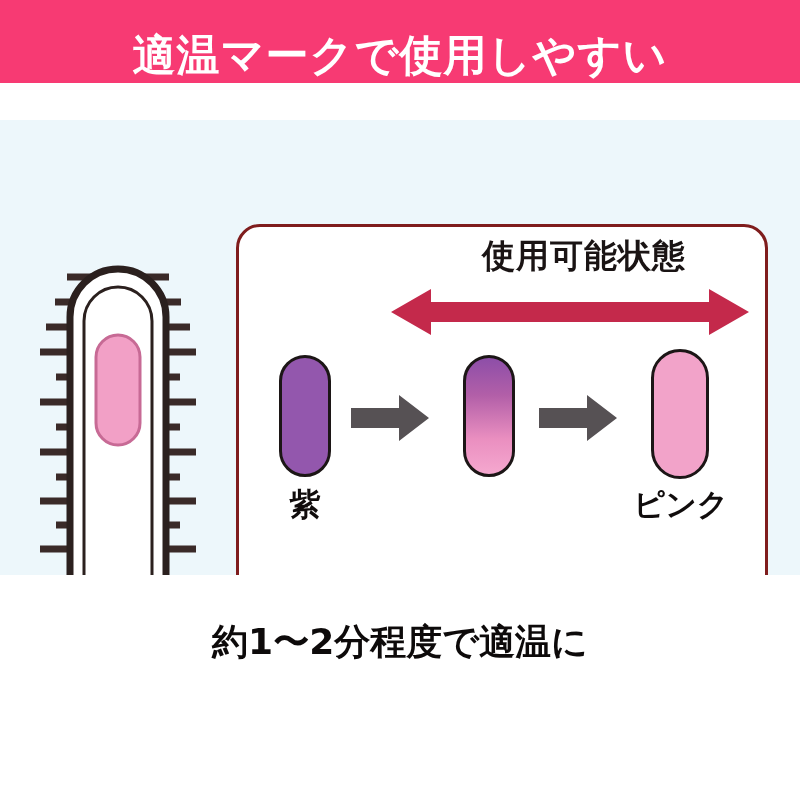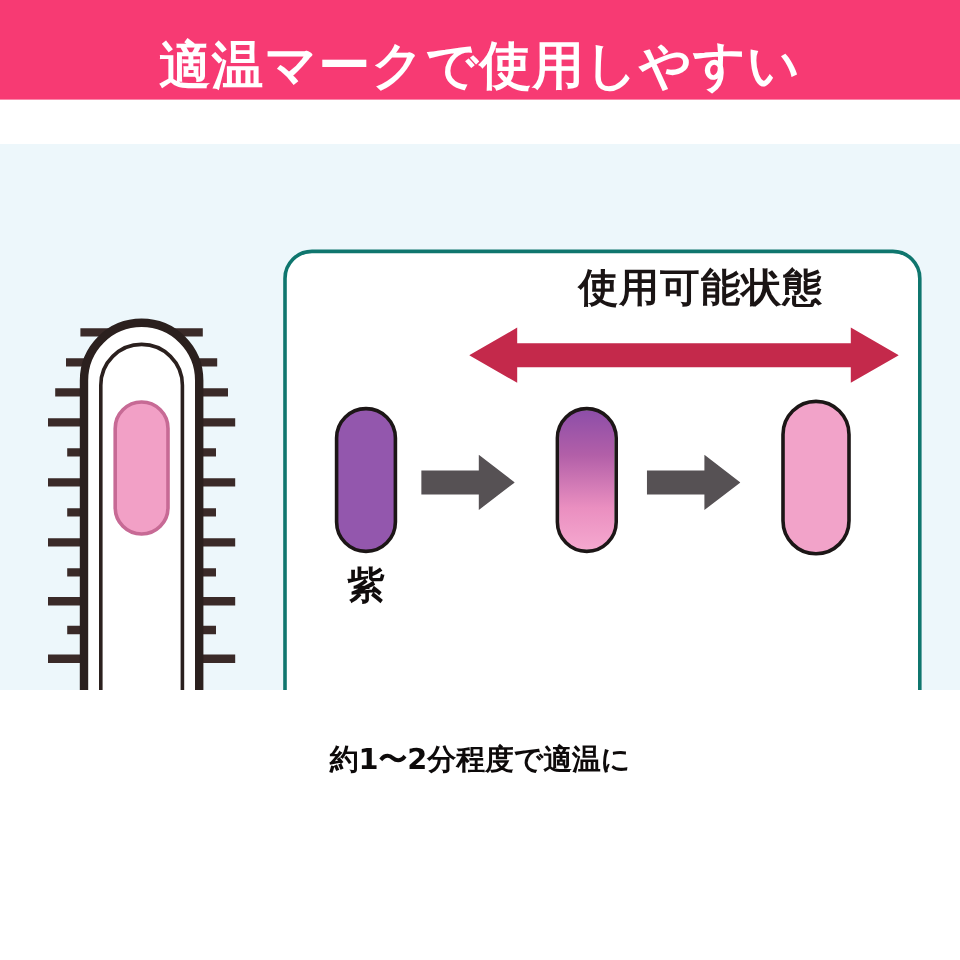--- a/index.html
+++ b/index.html
@@ -55,25 +55,25 @@
     left: 18px;
     top: 85px;
     width: 200px;
     height: 400px;
   }
 
   
   #temp-card {
     position: absolute;
     left: 236px;
-    top: 88px;
+    top: 104px;
     width: 532px;
     height: 424px;
     background: #ffffff;
-    border: 3px solid #0f766e;
+    border: 3px solid #7f1d1d;
     border-radius: 24px;
     box-sizing: border-box;
   }
 
   #usable-state-label {
     position: absolute;
     left: 180px;
     top: 12px;
     width: 330px;
     text-align: center;
@@ -124,21 +124,21 @@
   #gray-arrow-2 { left: 300px; top: 168px; }
 
   
   #bottom-caption {
     position: absolute;
     left: 0;
     top: 618px;
     width: 800px;
     text-align: center;
     color: #0d0a0a;
-    font-size: 24px;
+    font-size: 36px;
     font-weight: bold;
     line-height: 1.32;
     font-family: "DejaVu Sans", "Liberation Sans", sans-serif;
   }
   #bottom-caption .line { display: block; white-space: nowrap; }
 </style>
 </head>
 <body>
 
 <div id="header-banner">
@@ -209,19 +209,20 @@
 
     <div class="pill" id="pill-gradient"></div>
 
     <div class="gray-arrow" id="gray-arrow-2">
       <svg width="78" height="46" viewBox="0 0 78 46">
         <polygon fill="#565154" points="0,13 48,13 48,0 78,23 48,46 48,33 0,33"></polygon>
       </svg>
     </div>
 
     <div class="pill" id="pill-pink"></div>
+    <div class="pill-label" id="label-pink">ピンク</div>
   </div>
 
 </div>
 
 <div id="bottom-caption">
   <span class="line">約1〜2分程度で適温に</span>
 </div>
 
 </body></html>

